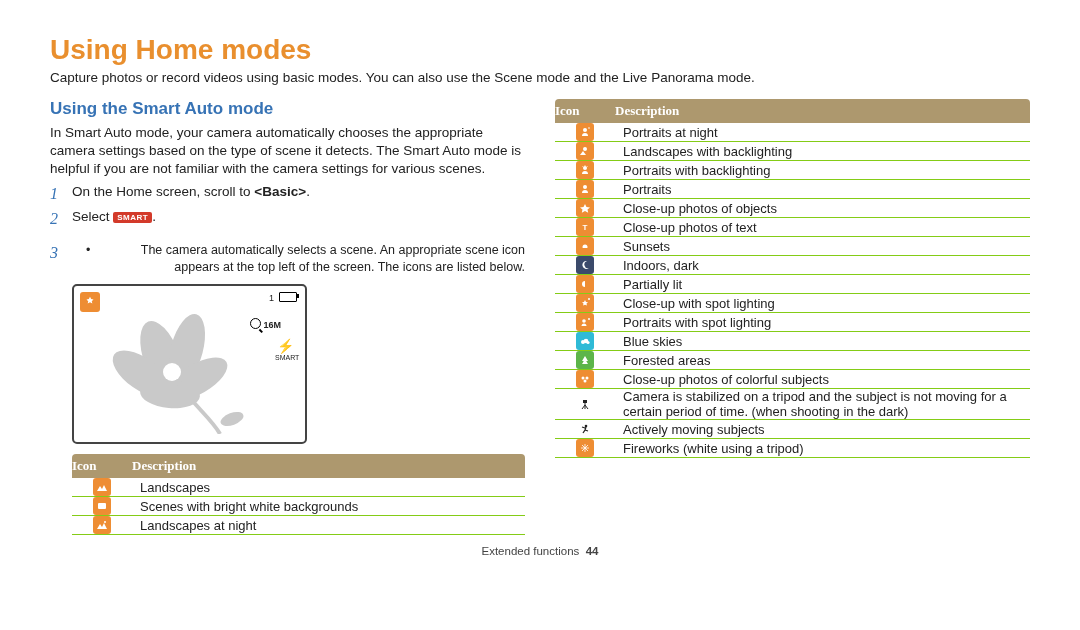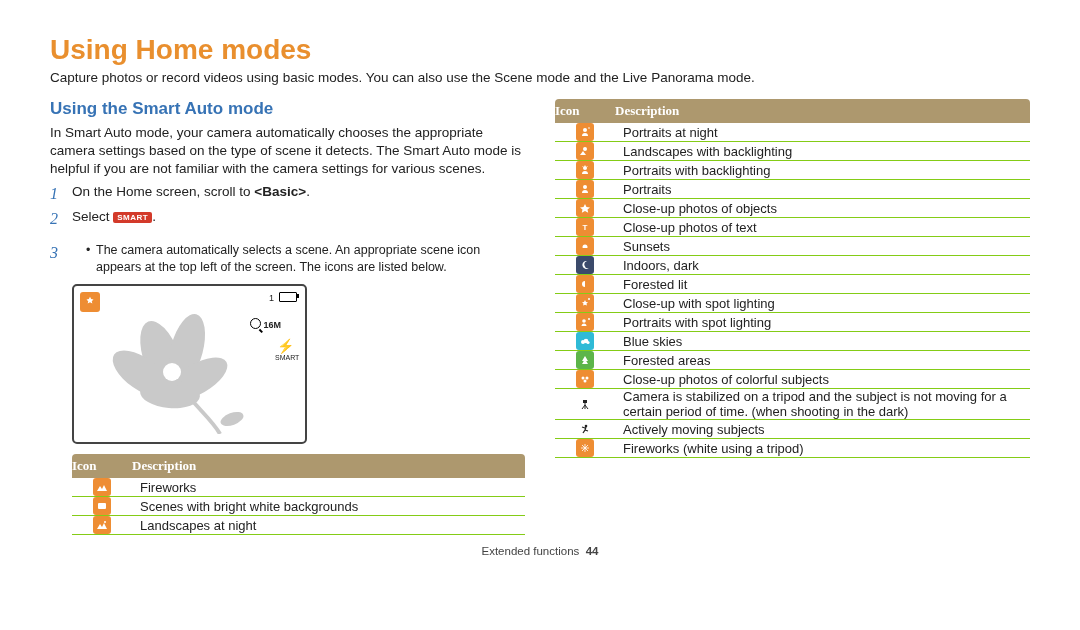--- a/index.html
+++ b/index.html
@@ -78,20 +78,21 @@
     border-radius: 2px;
     vertical-align: 1px;
     letter-spacing: 0.5px;
   }
   .sub {
     font-size: 12.5px;
     line-height: 1.35;
     margin: 16px 0 8px 14px;
     padding-left: 10px;
     position: relative;
+    text-align: right;
   }
   .sub::before {
     content: "•";
     position: absolute;
     left: 0;
     top: 0;
   }
   .screen {
     width: 235px;
     height: 160px;
@@ -267,21 +268,21 @@
             <th>Description</th>
           </tr>
         </thead>
         <tbody>
           <tr>
             <td><span class="ico o">
                   <svg viewBox="0 0 12 12">
                     <path fill="#fff" d="M1 10l3-5 2 3 2-4 3 6z"></path>
                   </svg>
                 </span></td>
-            <td>Fireworks</td>
+            <td>Landscapes</td>
           </tr>
           <tr>
             <td><span class="ico o">
                   <svg viewBox="0 0 12 12">
                     <rect x="2" y="3" width="8" height="6" fill="#fff" rx="1"></rect>
                   </svg>
                 </span></td>
             <td>Scenes with bright white backgrounds</td>
           </tr>
           <tr>
@@ -377,21 +378,21 @@
                 </span></td>
               <td>Indoors, dark</td>
             </tr>
           <tr>
               <td><span class="ico o">
                   <svg viewBox="0 0 12 12">
                     <circle cx="6" cy="6" r="3" fill="#fff"></circle>
                     <rect x="6" y="3" width="3" height="6" fill="#ee8d33"></rect>
                   </svg>
                 </span></td>
-              <td>Forested lit</td>
+              <td>Partially lit</td>
             </tr>
           <tr>
               <td><span class="ico o">
                   <svg viewBox="0 0 12 12">
                     <path fill="#fff" d="M6 3l1 2 2 .3-1.5 1.3.4 2L6 7.8l-1.9.8.4-2L3 5.3 5 5z"></path>
                     <circle cx="10" cy="2" r="1" fill="#fff"></circle>
                   </svg>
                 </span></td>
               <td>Close-up with spot lighting</td>
             </tr>

